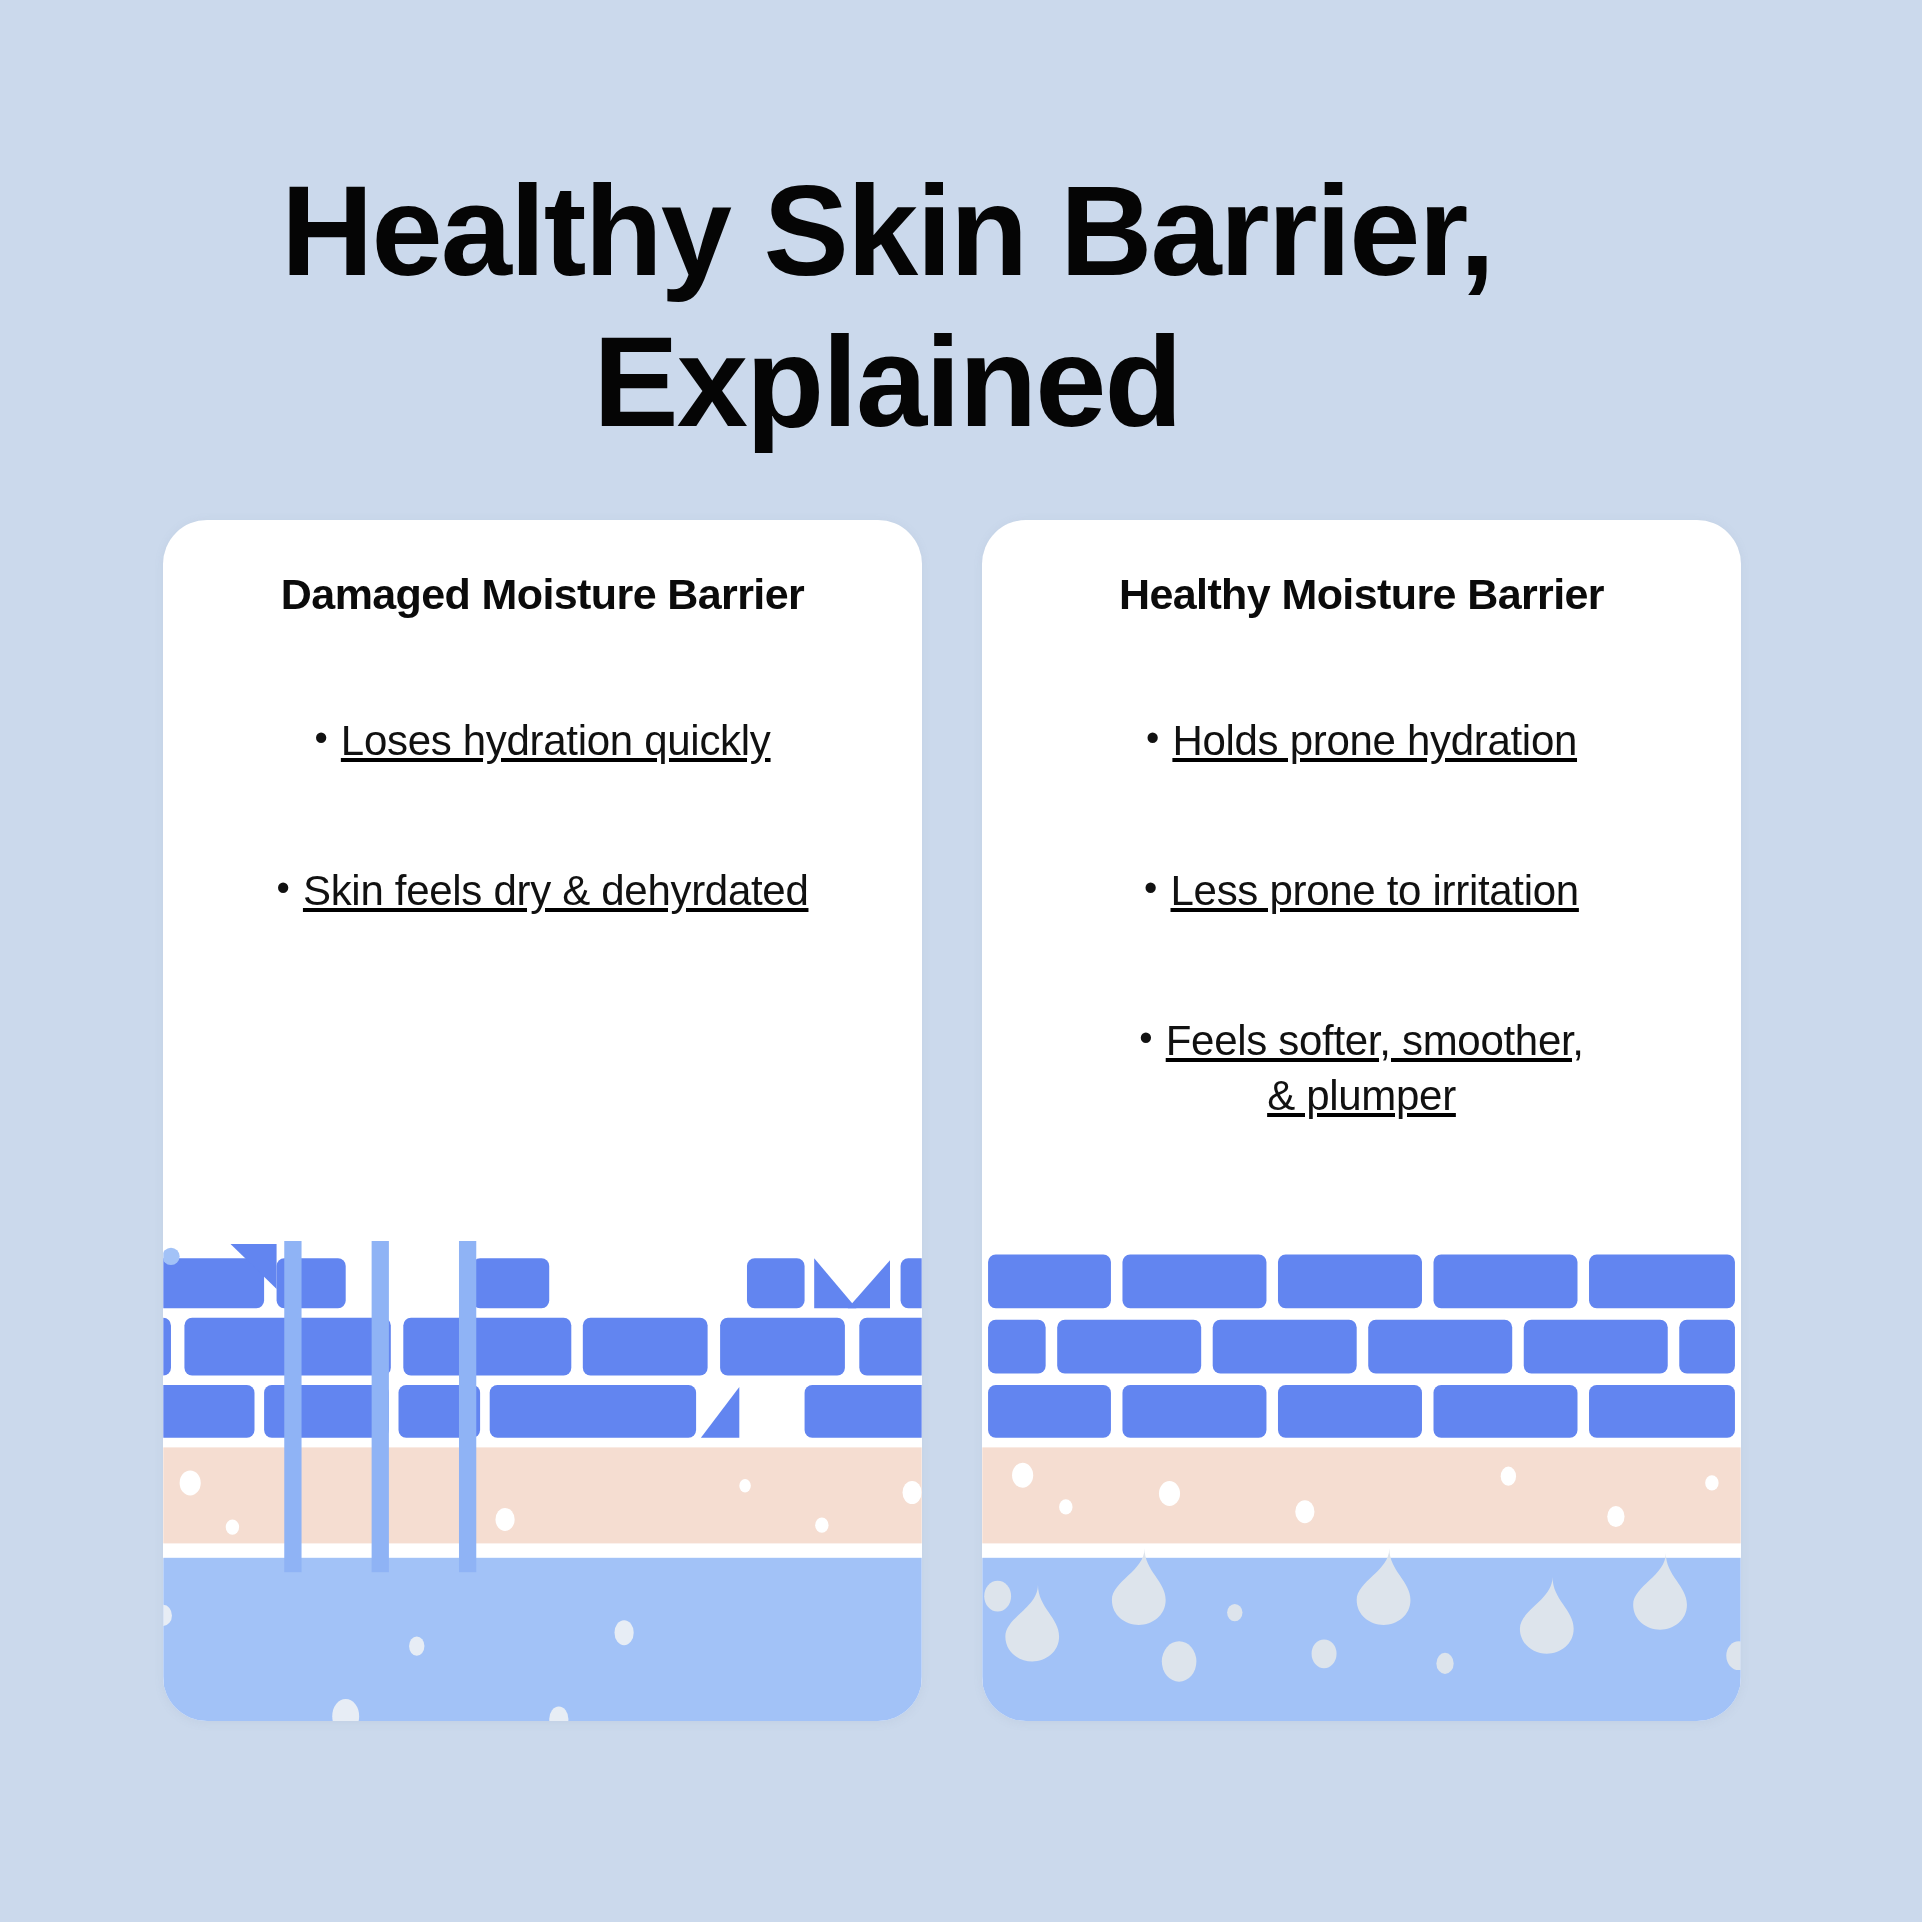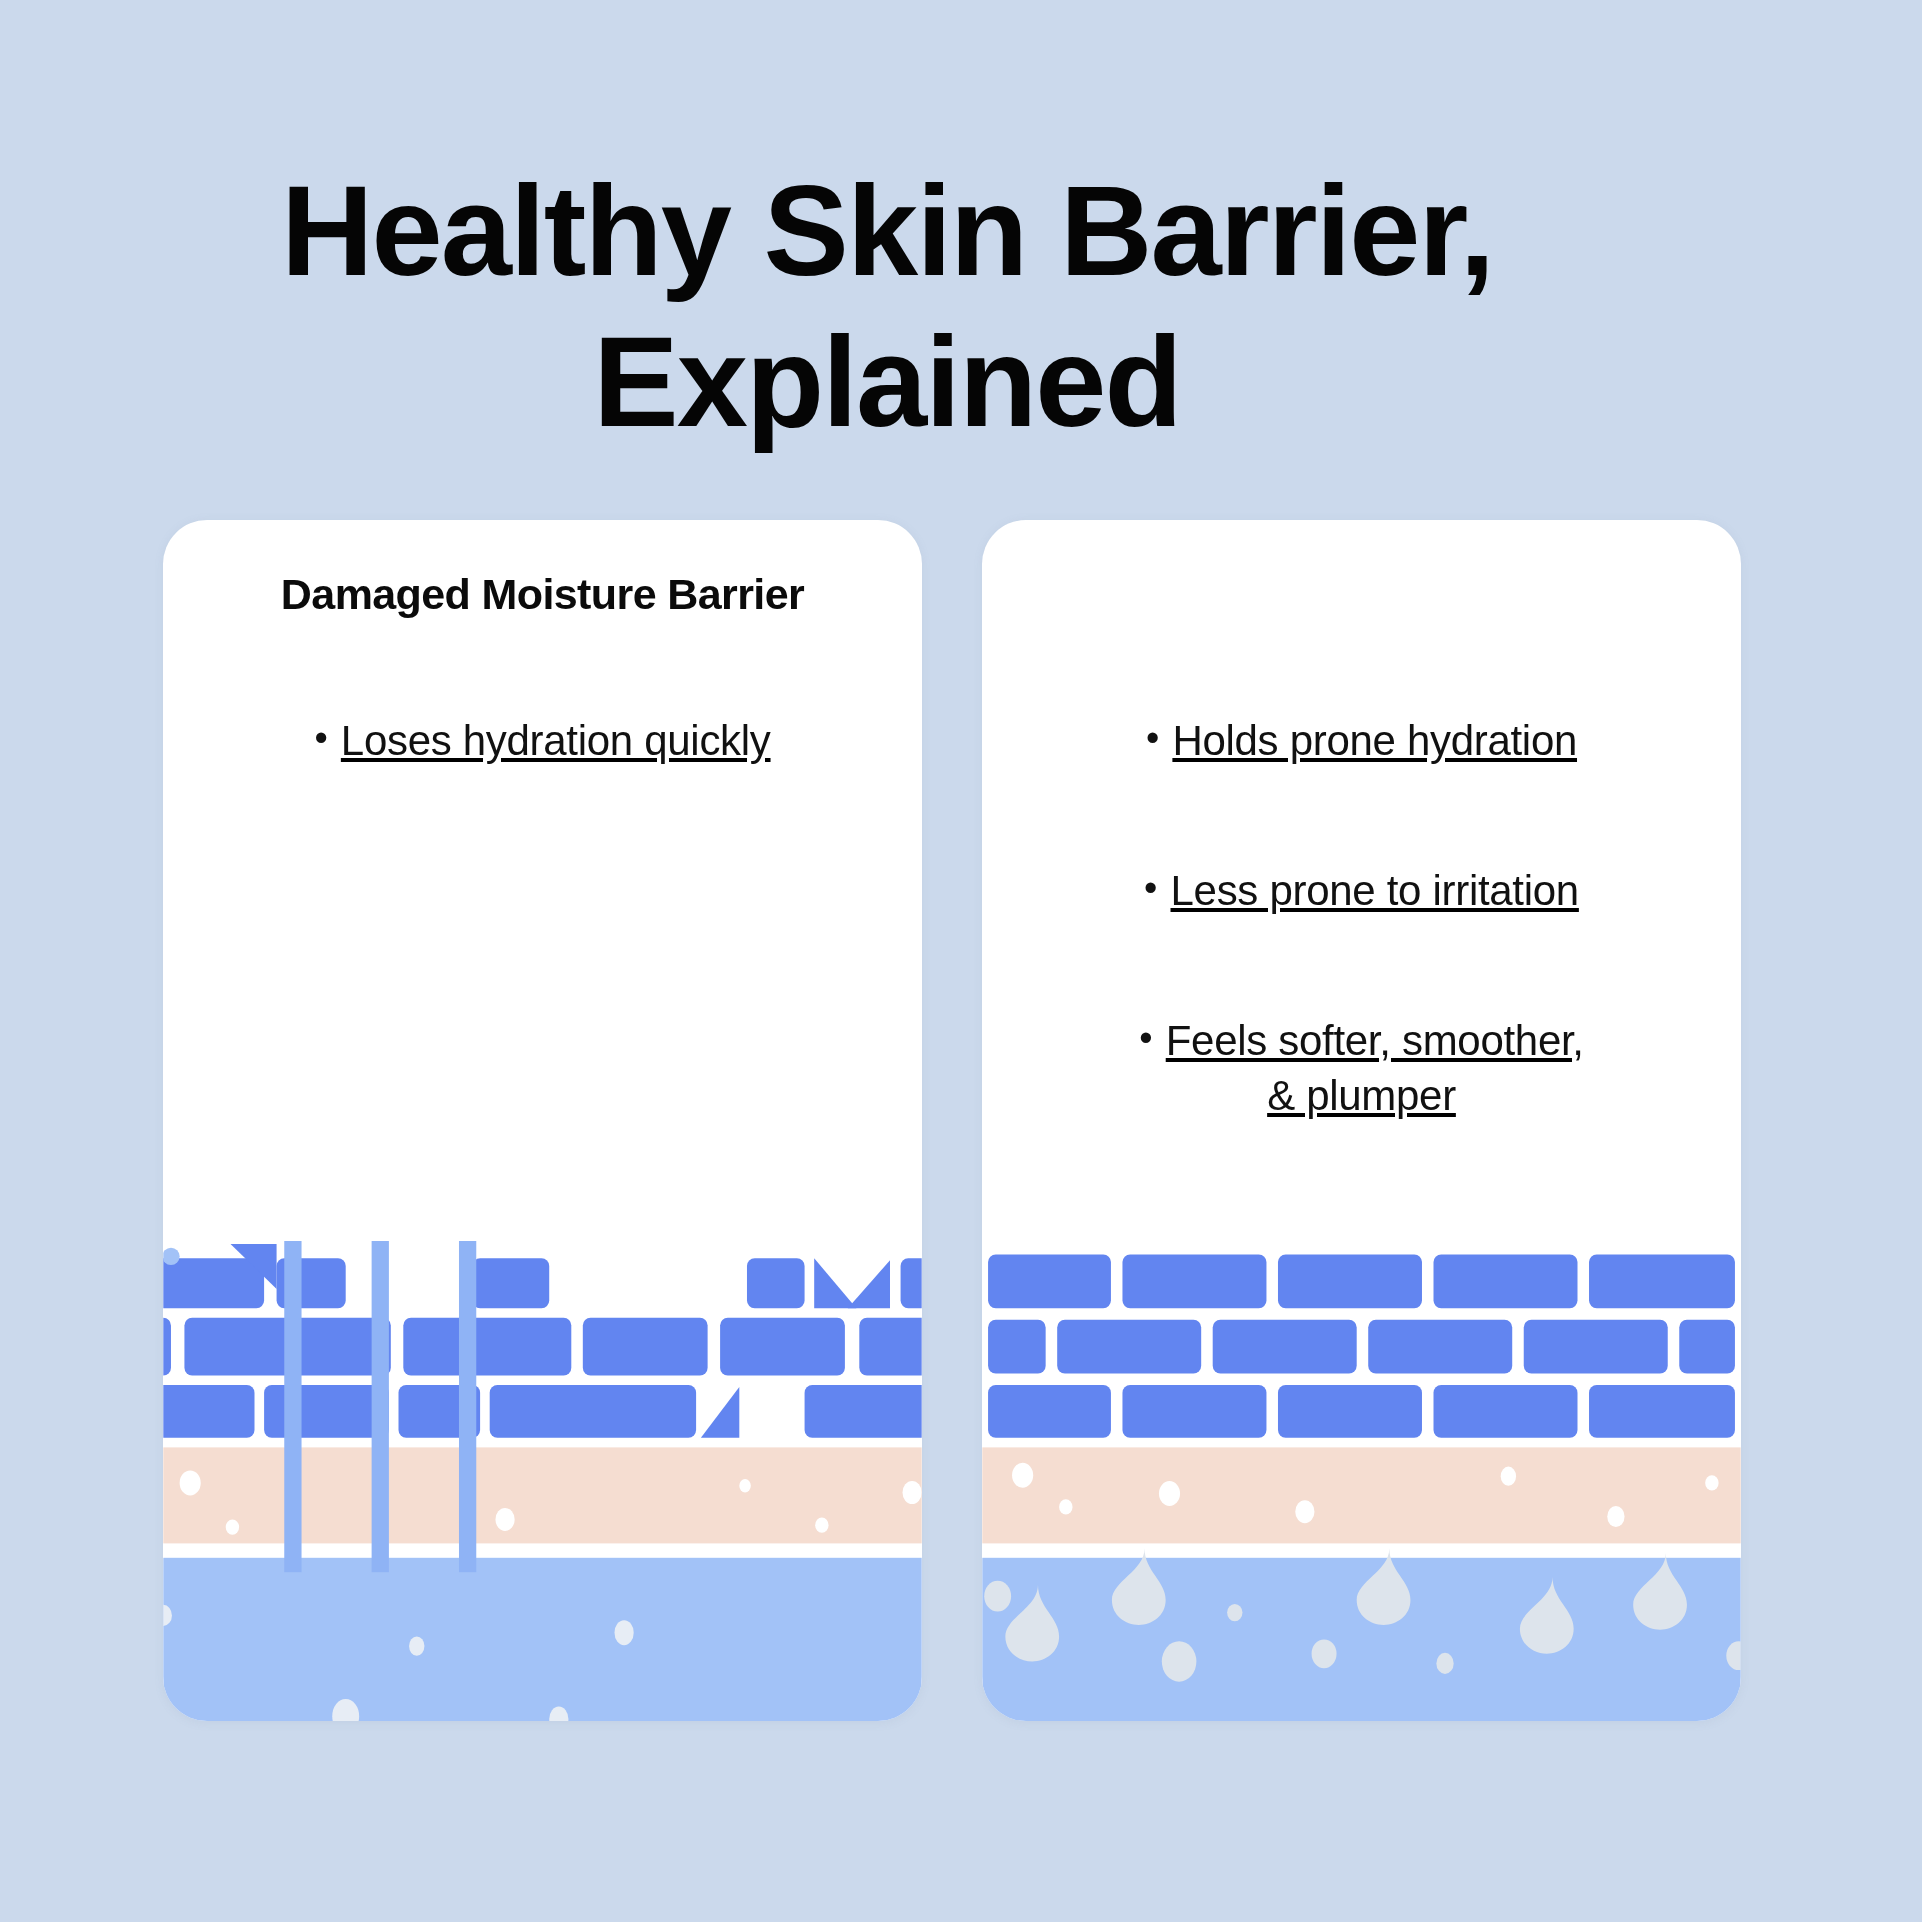--- a/index.html
+++ b/index.html
@@ -108,20 +108,23 @@
 
 <div class="cards">
 
   <section class="card">
 
     <div class="card-heading">Damaged Moisture Barrier</div>
 
     <ul class="bullets">
       <li class="bullet">
         <span class="dot">•</span><span>Loses hydration quickly</span>
+      </li>
+      <li class="bullet">
+        <span class="dot">•</span><span>Skin feels dry &amp; dehyrdated</span>
       </li>
     </ul>
 
     <div class="skin">
       <svg viewBox="0 0 790 500" xmlns="http://www.w3.org/2000/svg">
         <defs>
           <clipPath id="clipL">
               <rect x="0" y="0" width="790" height="500"></rect>
             </clipPath>
         </defs>
@@ -184,20 +187,21 @@
             <rect x="308" y="-75" width="18" height="420" fill="#8fb3f5"></rect>
             <path d="M317 -112 L350 -58 L284 -58 Z" fill="#8fb3f5"></path>
           </g>
         </g>
       </svg>
     </div>
   </section>
 
   <section class="card">
 
+    <div class="card-heading">Healthy Moisture Barrier</div>
 
     <ul class="bullets">
       <li class="bullet">
         <span class="dot">•</span><span>Holds prone hydration</span>
       </li>
       <li class="bullet">
         <span class="dot">•</span><span>Less prone to irritation</span>
       </li>
       <li class="bullet">
         <span class="dot">•</span><span>Feels softer, smoother,

